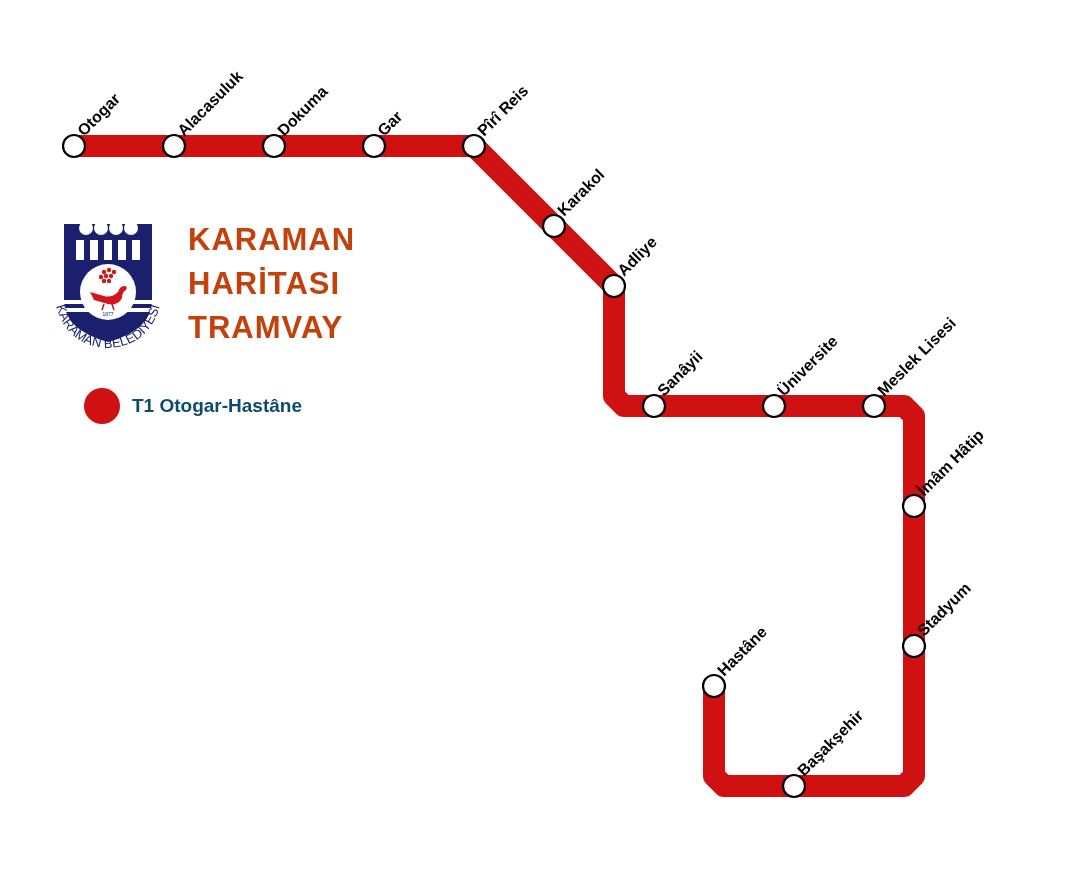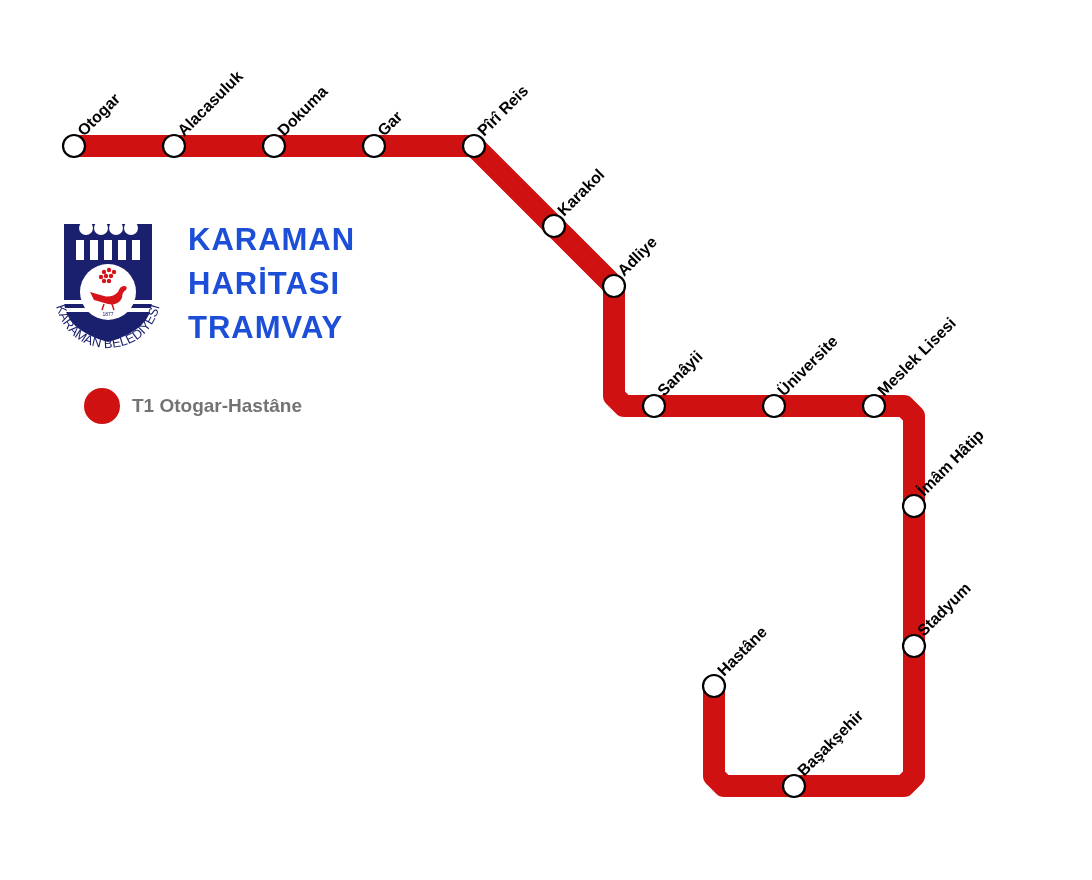--- a/index.html
+++ b/index.html
@@ -1,23 +1,23 @@
 <!DOCTYPE html>
 <html><head>
 <meta charset="utf-8">
 <style>
   html, body { margin: 0; padding: 0; background: #ffffff; }
   body { width: 1092px; height: 880px; position: relative; overflow: hidden;
          font-family: "Liberation Sans", "DejaVu Sans", sans-serif; }
   #map { position: absolute; left: 0; top: 0; }
   .title { position: absolute; left: 188px; top: 218px; font-weight: bold;
-           font-size: 31px; line-height: 44px; color: #1d4ed8; letter-spacing: 1px; }
+           font-size: 31px; line-height: 44px; color: #c2410c; letter-spacing: 1px; }
   .legend { position: absolute; left: 84px; top: 388px; display: flex; align-items: center; }
   .legend-dot { width: 36px; height: 36px; border-radius: 50%; background: #cf1111; }
-  .legend-label { margin-left: 12px; font-weight: bold; font-size: 19px; color: #737373; }
+  .legend-label { margin-left: 12px; font-weight: bold; font-size: 19px; color: #0c4a6e; }
   .station-label { font-family: "Liberation Sans", "DejaVu Sans", sans-serif;
                    font-weight: bold; font-size: 16px; fill: #000; }
   .logo { position: absolute; left: 46px; top: 220px; }
 </style>
 </head>
 <body>
 
 <svg id="map" width="1092" height="880" viewBox="0 0 1092 880">
 
   <path d="M74 146 L474 146 L614 286 L614 396 L624 406 L904 406 L914 416 L914 776 L904 786 L724 786 L714 776 L714 686" fill="none" stroke="#cf1111" stroke-width="22" stroke-linejoin="round" stroke-linecap="butt"></path>

